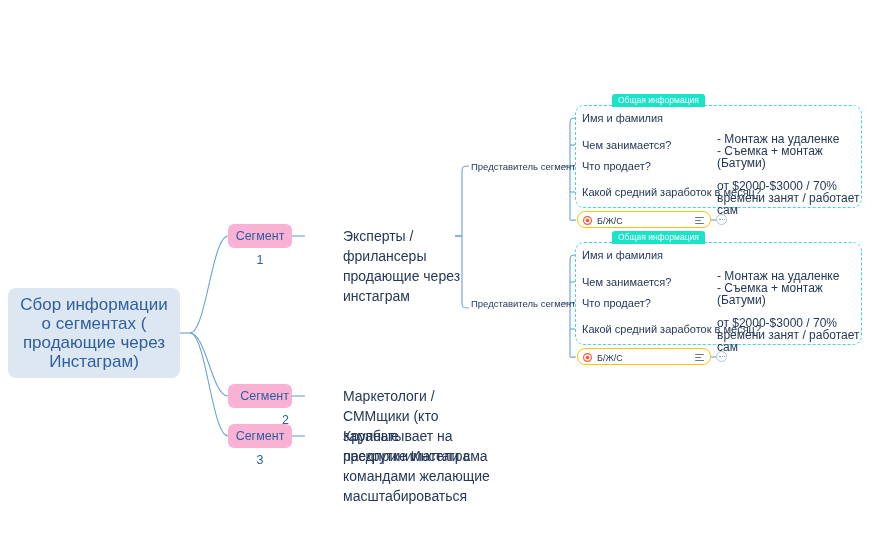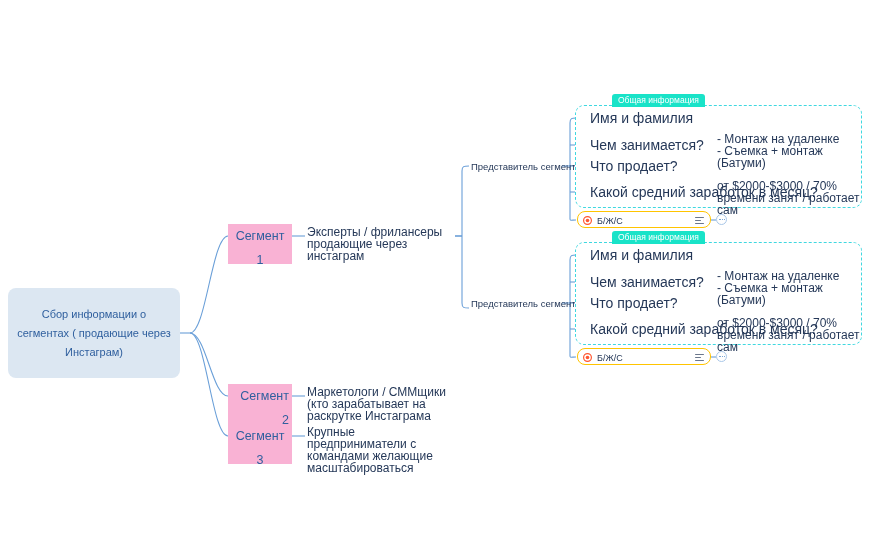--- a/index.html
+++ b/index.html
@@ -37,52 +37,53 @@
     top: 288px;
     width: 172px;
     height: 90px;
     background: #dce7f2;
     border-radius: 8px;
     display: flex;
     align-items: center;
     justify-content: center;
     text-align: center;
     color: #2f5f9e;
-    font-size: 11px;
+    font-size: 17px;
     line-height: 19px;
     padding: 0 8px;
     box-sizing: border-box;
     font-weight: 400;
   }
 
   
   .segment-pill {
     position: absolute;
     background: #f9b2d4;
-    border-radius: 0;
+    border-radius: 6px;
     color: #2f5f9e;
     font-size: 12.5px;
-    height: 40px;
+    height: 24px;
     line-height: 24px;
     text-align: center;
     width: 64px;
     padding: 0 3px;
     box-sizing: border-box;
   }
   .seg1 { left: 228px; top: 224px; }
   .seg2 { left: 228px; top: 384px; text-align: right; }
   .seg3 { left: 228px; top: 424px; text-align: center; }
 
   
   .leaf-text {
     position: absolute;
     color: #253858;
-    font-size: 12px;
-    line-height: 12px;
+    font-size: 14px;
+    line-height: 20px;
     white-space: pre-line;
+    margin-left: 36px;
   }
   .desc1 { left: 307px; top: 226px; width: 150px; }
   .desc2 { left: 307px; top: 386px; width: 150px; }
   .desc3 { left: 307px; top: 426px; width: 150px; }
 
   .rep-label {
     position: absolute;
     color: #253858;
     font-size: 9.5px;
     line-height: 12px;
@@ -122,24 +123,23 @@
     height: 103px;
     border: 1.2px dashed #3fd8e0;
     border-radius: 9px;
     background: #ffffff;
     box-sizing: border-box;
   }
 
   .q-item {
     position: absolute;
     color: #253858;
-    font-size: 14px;
+    font-size: 11px;
     line-height: 12px;
     white-space: nowrap;
-    margin-left: 8px;
   }
   .a-item {
     position: absolute;
     color: #253858;
     font-size: 12px;
     line-height: 12px;
     white-space: pre-line;
     width: 150px;
   }
 

